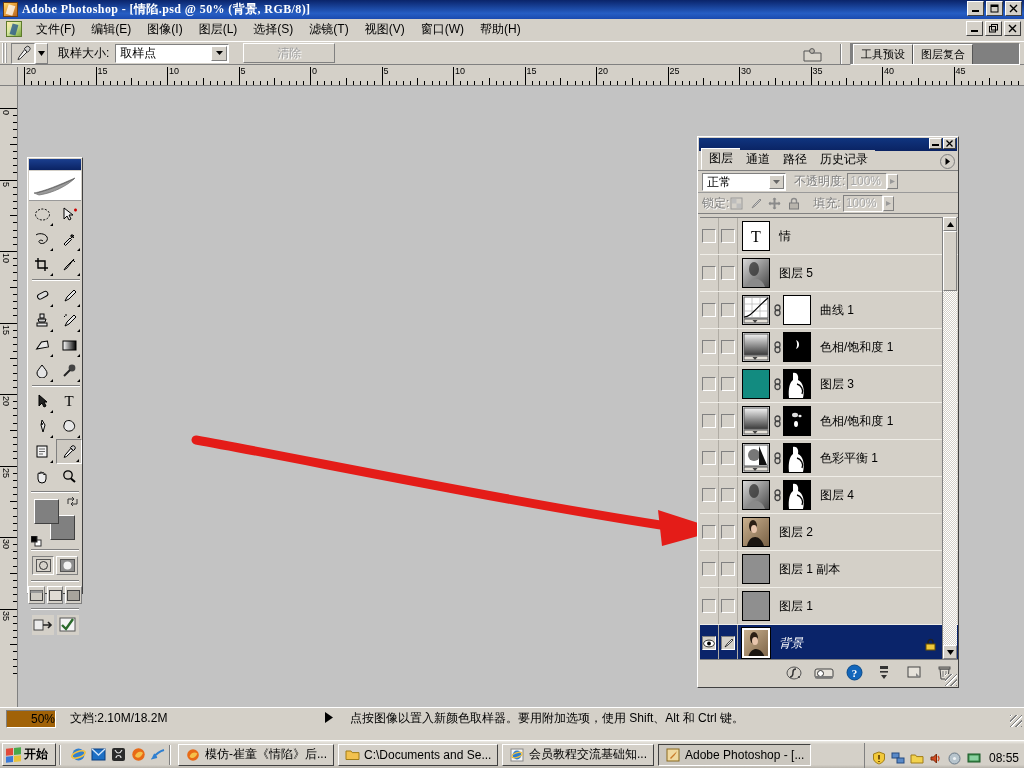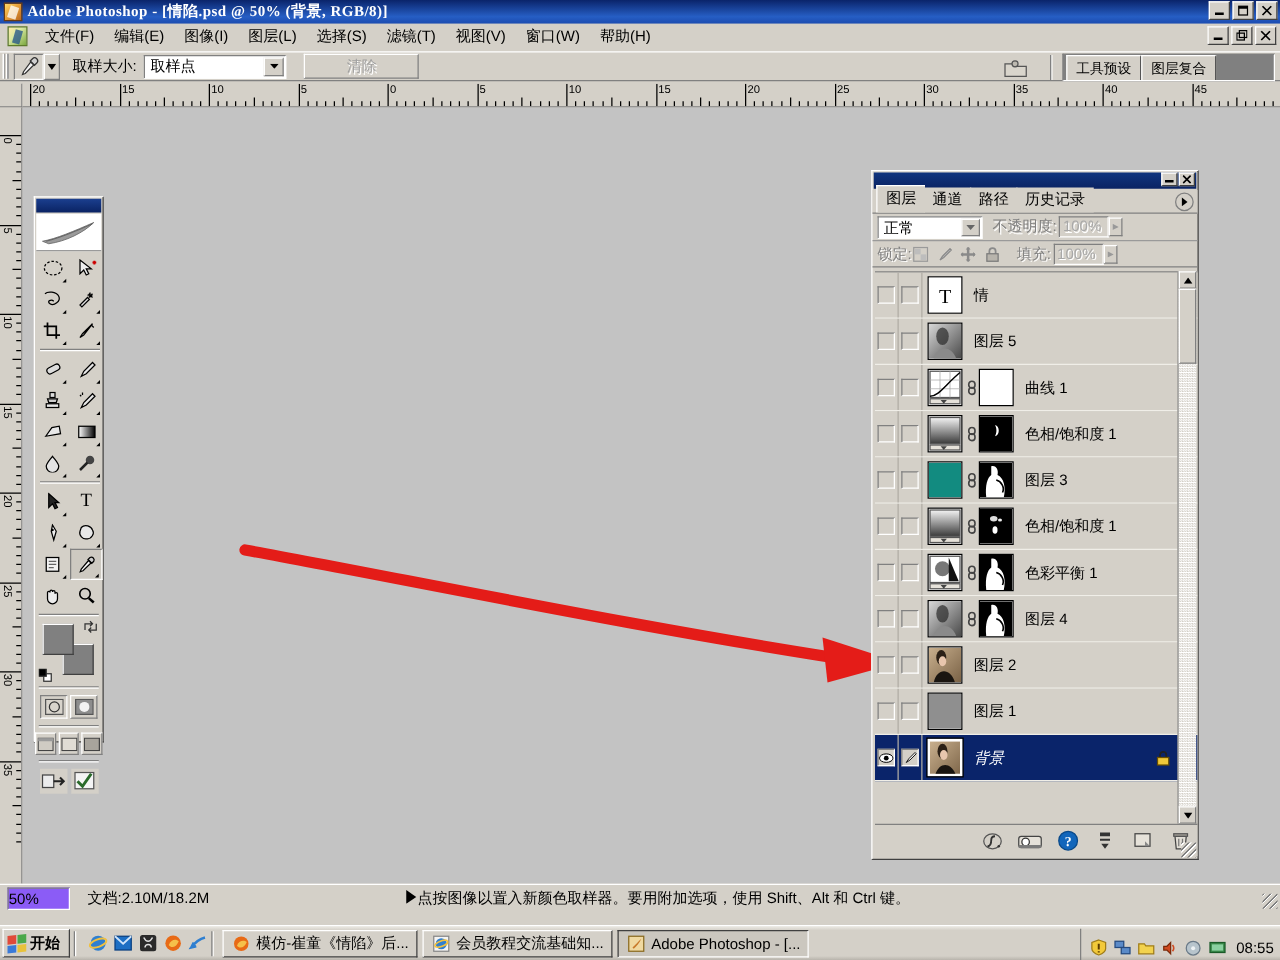--- a/index.html
+++ b/index.html
@@ -372,27 +372,27 @@
   .lp-resize { position:absolute; right:1px; bottom:1px; width:12px; height:12px;
     background: repeating-linear-gradient(135deg,#808080 0 1px,#ffffff 1px 2px,#d4d0c8 2px 4px); }
 
   
   .statusbar {
     position: absolute; left: 0; top: 707px; width: 1024px; height: 22px;
     background: #d4d0c8; display: flex; align-items: center;
     border-top: 1px solid #ffffff;
   }
   .sb-zoom {
-    width: 50px; height: 18px; background: #8b5cf6; margin-left: 6px;
+    width: 50px; height: 18px; background: #a16207; margin-left: 6px;
     border: 1px solid; border-color: #808080 #ffffff #ffffff #808080;
-    font-size: 12px; line-height: 16px; text-align: left;
+    font-size: 12px; line-height: 16px; text-align: right;
   }
   .sb-docsize { font-size: 12px; margin-left: 14px; width: 250px; }
   .sb-arrow { font-size: 11px; margin-left: 4px; }
-  .sb-hint { font-size: 12px; }
+  .sb-hint { font-size: 12px; margin-left: 16px; }
   .sb-grip2 { position: absolute; right:2px; bottom:2px; width:12px; height:12px;
     background: repeating-linear-gradient(135deg,#808080 0 1px,#ffffff 1px 2px,#d4d0c8 2px 4px); }
 
   
   .taskbar {
     position: absolute; left: 0; top: 740px; width: 1024px; height: 28px;
     background: linear-gradient(to bottom, #eceae4 0%, #d4d0c8 12%, #d4d0c8 88%, #b8b4ac 100%);
     border-top: 1px solid #ffffff;
     display: flex; align-items: center;
   }
@@ -1349,20 +1349,34 @@
             <span class="lr-eyebox"></span>
           </div>
           <div class="lr-link">
             <span class="lr-linkbox"></span>
           </div>
           <div class="lr-thumbs">
             <div class="lr-thumb"><svg width="26" height="28">
                 <rect width="26" height="28" fill="#8f8f8f"></rect>
               </svg></div>
           </div>
+          <span class="lr-name">图层 1 副本</span>
+        </div>
+        <div class="layer-row">
+          <div class="lr-eye">
+            <span class="lr-eyebox"></span>
+          </div>
+          <div class="lr-link">
+            <span class="lr-linkbox"></span>
+          </div>
+          <div class="lr-thumbs">
+            <div class="lr-thumb"><svg width="26" height="28">
+                <rect width="26" height="28" fill="#8f8f8f"></rect>
+              </svg></div>
+          </div>
           <span class="lr-name">图层 1</span>
         </div>
         <div class="layer-row selected">
           <div class="lr-eye">
             <span class="lr-eyebox">
               <svg width="12" height="9">
                 <ellipse cx="6" cy="4.5" rx="5.4" ry="3.4" fill="#fff" stroke="#000" stroke-width=".8"></ellipse>
                 <circle cx="6" cy="4.5" r="1.9" fill="#000"></circle>
               </svg>
             </span>
@@ -1520,20 +1534,28 @@
     <div class="task-btn">
       <span class="ico16">
         <svg width="14" height="14">
             <circle cx="7" cy="7" r="5.8" fill="#e86a16"></circle>
             <path d="M3.6,8.4 C5.4,4 9.4,4 11.4,5.6 C9.6,10.4 5.4,11.2 3.6,8.4 Z" fill="#f5c04a"></path>
           </svg>
       </span>
       <span>模仿-崔童《情陷》后...</span>
     </div>
 
+    <div class="task-btn">
+      <span class="ico16">
+        <svg width="15" height="13">
+            <path d="M1,3 L6,3 L7.2,4.6 L14,4.6 L14,11.5 L1,11.5 Z" fill="#f2c14e" stroke="#a07d18"></path>
+          </svg>
+      </span>
+      <span>C:\Documents and Se...</span>
+    </div>
 
     <div class="task-btn">
       <span class="ico16">
         <svg width="14" height="14">
             <rect x="1" y="1" width="12" height="12" fill="#f4f4f4" stroke="#888"></rect>
             <circle cx="7" cy="7" r="4.4" fill="#2f7fd0"></circle>
             <ellipse cx="7" cy="7" rx="5.4" ry="2.2" fill="none" stroke="#f0c040" stroke-width="1.3" transform="rotate(-20 7 7)"></ellipse>
           </svg>
       </span>
       <span>会员教程交流基础知...</span>

